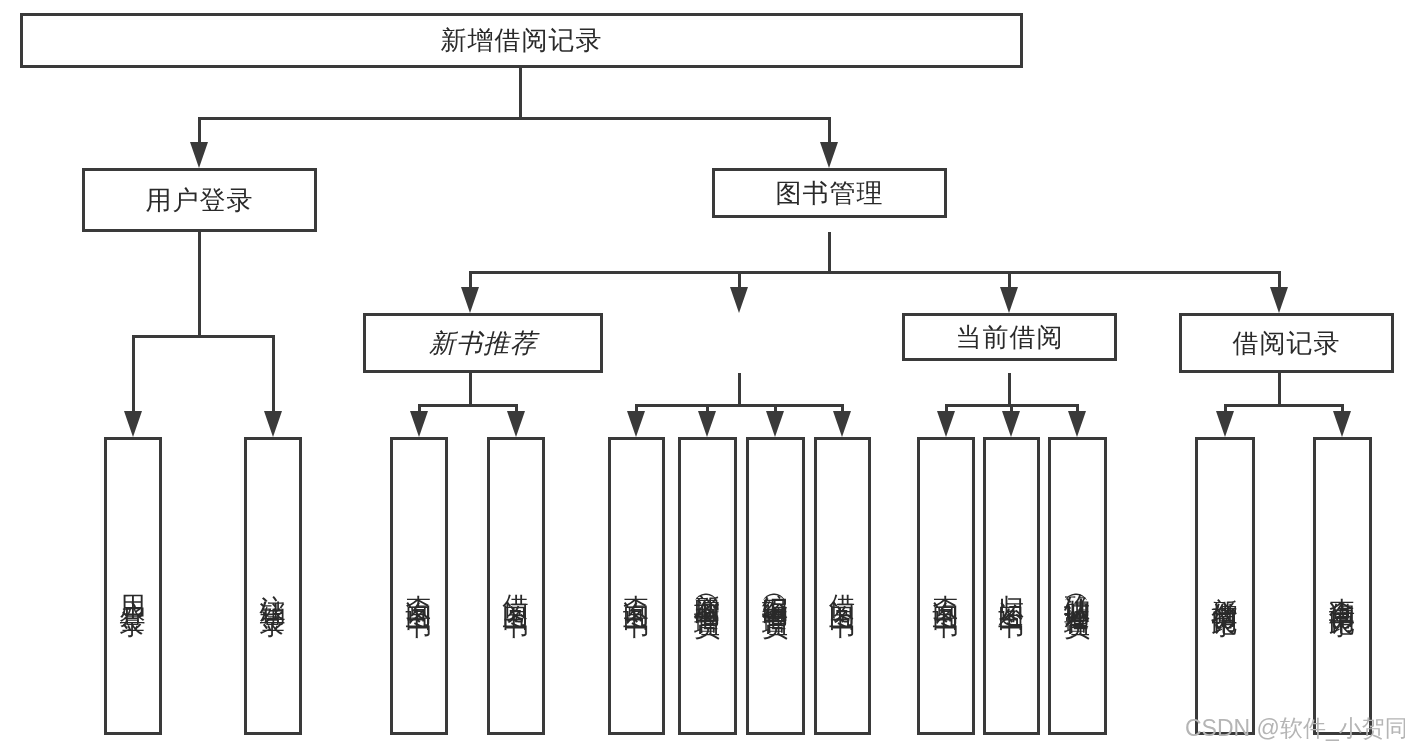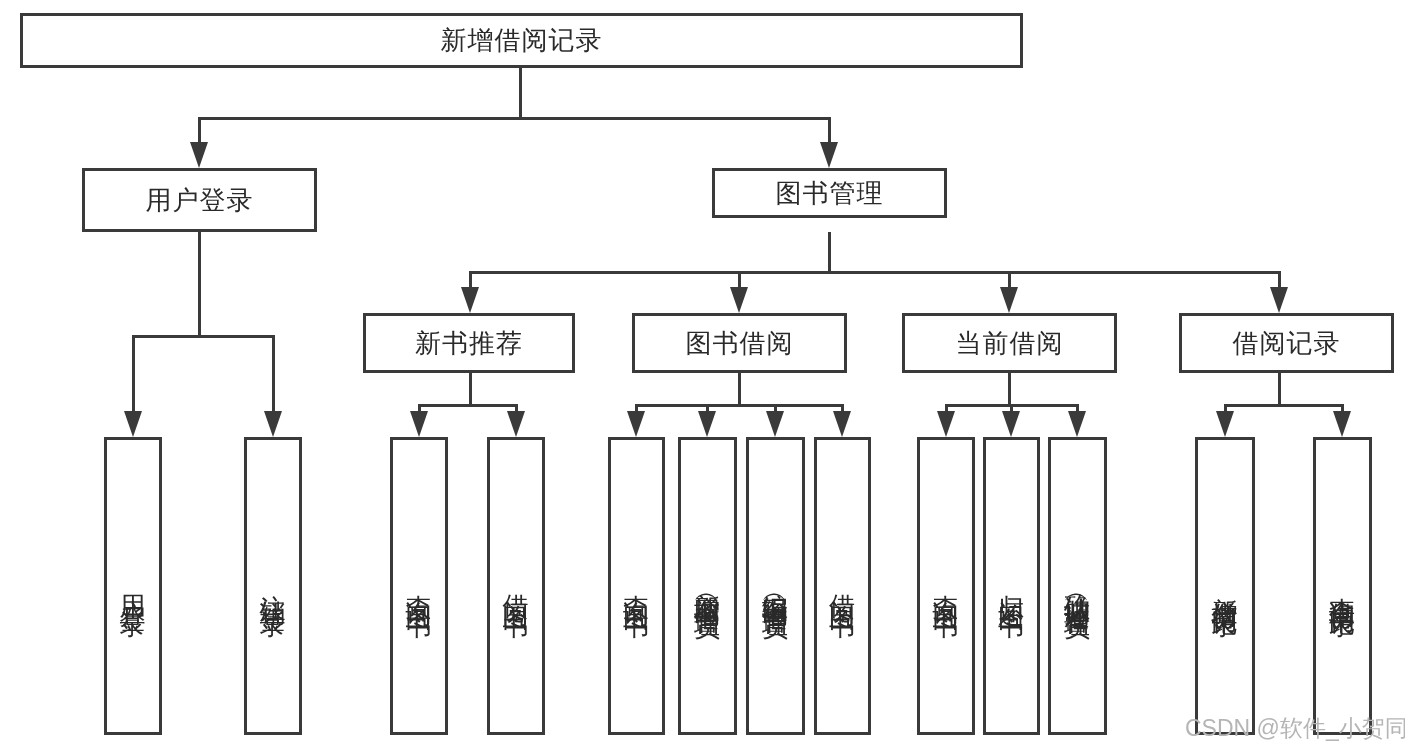--- a/index.html
+++ b/index.html
@@ -86,23 +86,22 @@
   <div class="h" style="left:469px;top:271px;width:812px;"></div>
   <div class="v" style="left:469px;top:271px;height:19px;"></div>
   <div class="arrow" style="left:461px;top:287px;"></div>
   <div class="v" style="left:738px;top:271px;height:19px;"></div>
   <div class="arrow" style="left:730px;top:287px;"></div>
   <div class="v" style="left:1008px;top:271px;height:19px;"></div>
   <div class="arrow" style="left:1000px;top:287px;"></div>
   <div class="v" style="left:1278px;top:271px;height:19px;"></div>
   <div class="arrow" style="left:1270px;top:287px;"></div>
 
-  <div class="box" style="left:363px;top:313px;width:212px;height:60px;">新书推荐</div>
-  <div class="box" style="left:632px;top:313px;width:215px;height:60px;">图书借阅</div>
-  <div class="box" style="left:902px;top:313px;width:215px;height:60px;text-align:center;">当前借阅</div>
+  <div class="box" style="left:363px;top:313px;width:240px;height:60px;font-style:italic;">新书推荐</div>
+  <div class="box" style="left:902px;top:313px;width:215px;height:48px;text-align:center;">当前借阅</div>
   <div class="box" style="left:1172px;top:313px;width:215px;height:60px;margin-left:7px;">借阅记录</div>
 
   <div class="v" style="left:469px;top:373px;height:31px;"></div>
   <div class="h" style="left:418px;top:404px;width:99px;"></div>
   <div class="v" style="left:418px;top:404px;height:10px;"></div>
   <div class="arrow" style="left:410px;top:411px;"></div>
   <div class="v" style="left:515px;top:404px;height:10px;"></div>
   <div class="arrow" style="left:507px;top:411px;"></div>
 
   <div class="v" style="left:738px;top:373px;height:31px;"></div>

